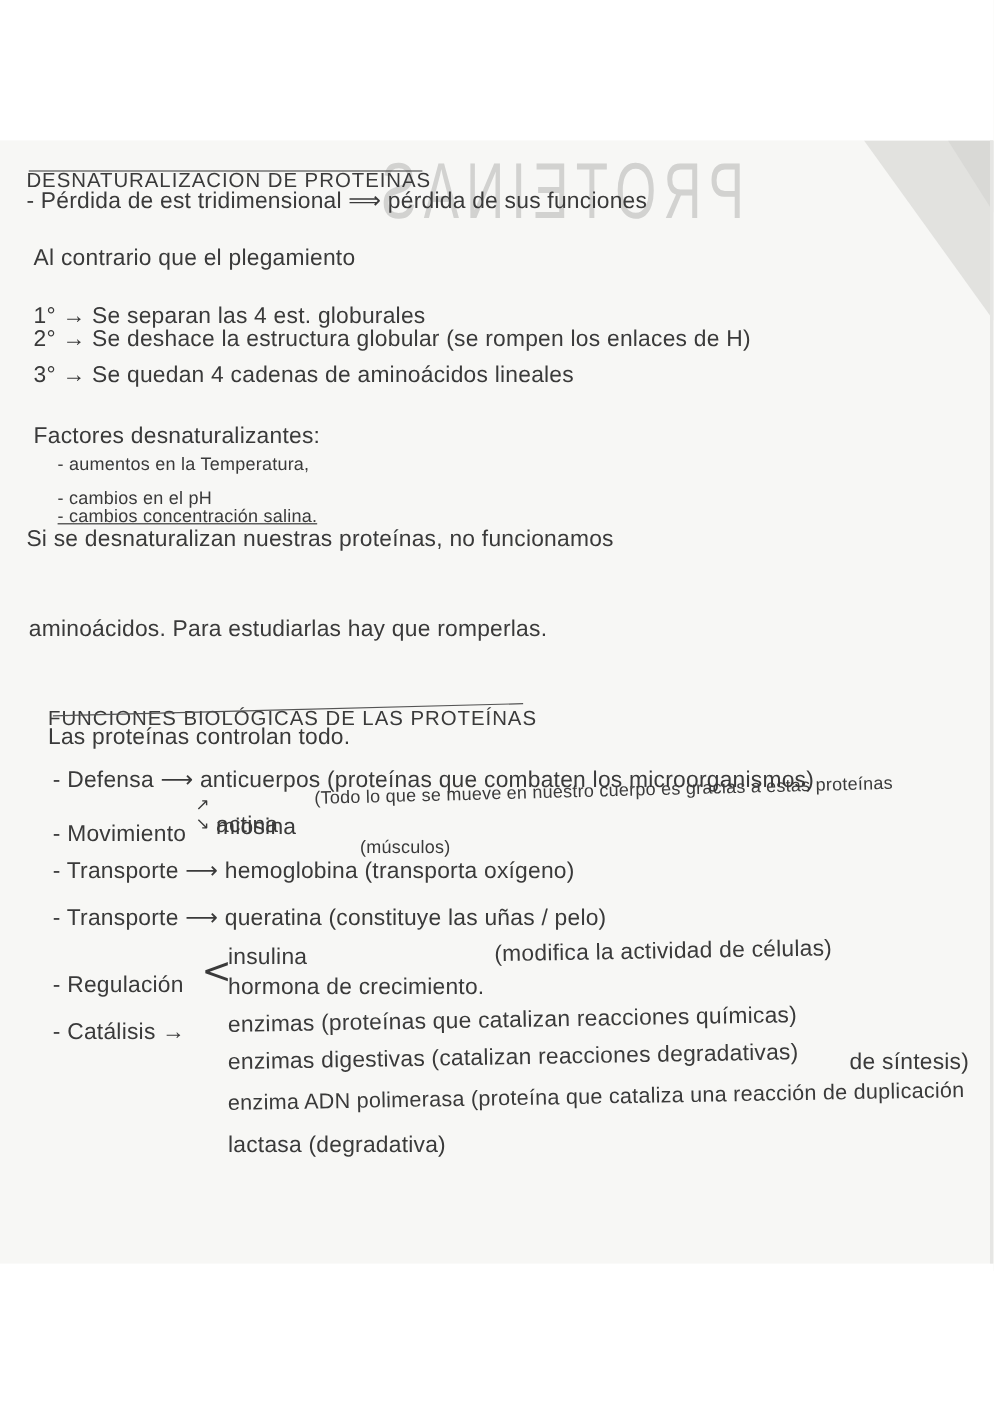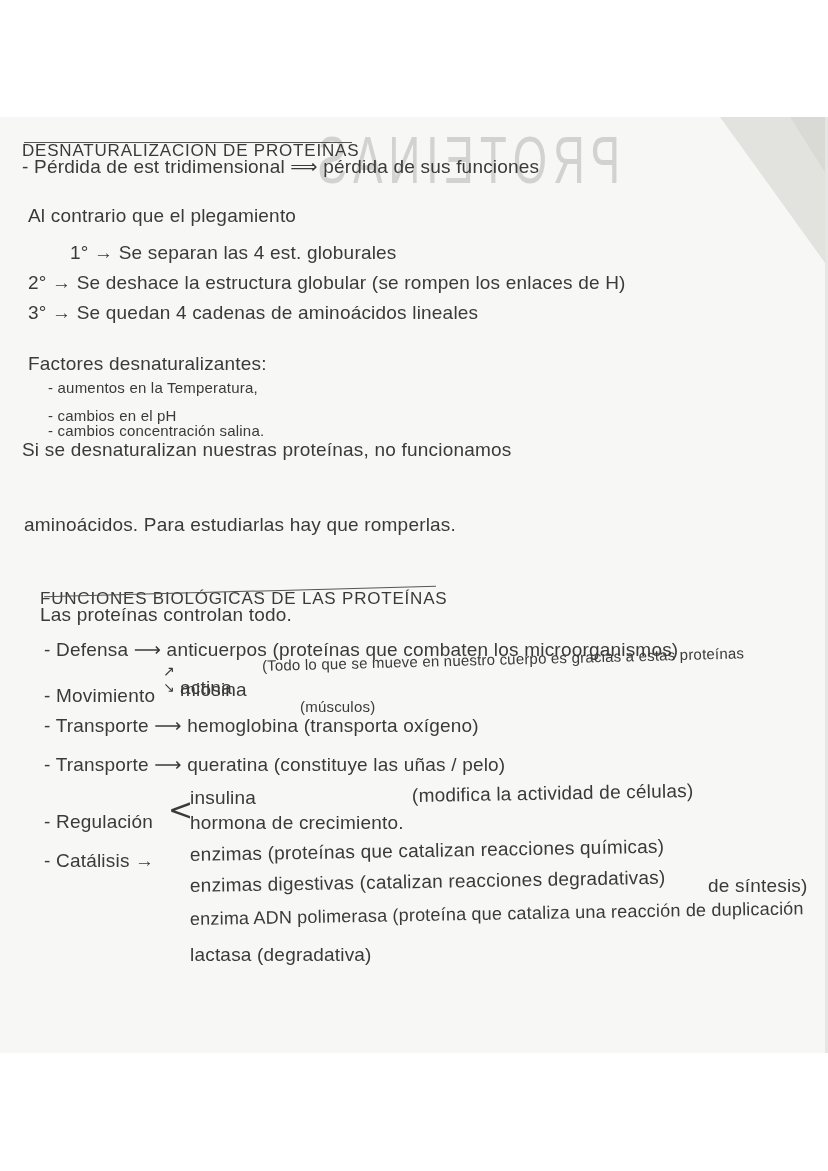--- a/index.html
+++ b/index.html
@@ -39,28 +39,28 @@
     <polygon points="790,0 828,0 828,60" fill="#d0d0ce" opacity="0.5"></polygon>
   </svg>
   <div class="edge-right"></div>
   <div class="bleed">PROTEINAS</div>
 
   <div class="hw heading" style="left:22px; top:0px;">DESNATURALIZACION DE PROTEINAS</div>
   <div class="underline" style="left:24px; top:25px; width:328px;"></div>
 
   <div class="hw" style="left:22px; top:38px;">- Pérdida de est tridimensional ⟹ pérdida de sus funciones</div>
   <div class="hw" style="left:28px; top:88px;">Al contrario que el plegamiento</div>
-  <div class="hw" style="left:28px; top:125px;margin-left:42px;">1° → Se separan las 4 est. globurales</div>
+  <div class="hw" style="left:28px; top:136px;">1° → Se separan las 4 est. globurales</div>
   <div class="hw" style="left:28px; top:155px;">2° → Se deshace la estructura globular (se rompen los enlaces de H)</div>
   <div class="hw" style="left:28px; top:185px;">3° → Se quedan 4 cadenas de aminoácidos lineales</div>
 
   <div class="hw" style="left:28px; top:236px;">Factores desnaturalizantes:</div>
   <div class="hw small" style="left:48px; top:262px;">- aumentos en la Temperatura,</div>
   <div class="hw small" style="left:48px; top:290px;">- cambios en el pH</div>
-  <div class="hw small" style="left:48px; top:305px;">- cambios concentración salina.</div>
+  <div class="hw small" style="left:48px; top:305px;text-decoration:underline;">- cambios concentración salina.</div>
   <div class="hw" style="left:22px; top:322px;">Si se desnaturalizan nuestras proteínas, no funcionamos</div>
   <div class="hw" style="left:24px; top:397px;">aminoácidos. Para estudiarlas hay que romperlas.</div>
 
   <div class="hw heading" style="left:40px; top:448px;">FUNCIONES BIOLÓGICAS DE LAS PROTEÍNAS</div>
   <div class="underline" style="left:44px; top:474px; width:392px; transform:rotate(-1.5deg);"></div>
   <div class="hw" style="left:40px; top:487px;">Las proteínas controlan todo.</div>
 
   <div class="hw" style="left:44px; top:521px;">
     <span>- Defensa</span>
     <span>⟶</span>

